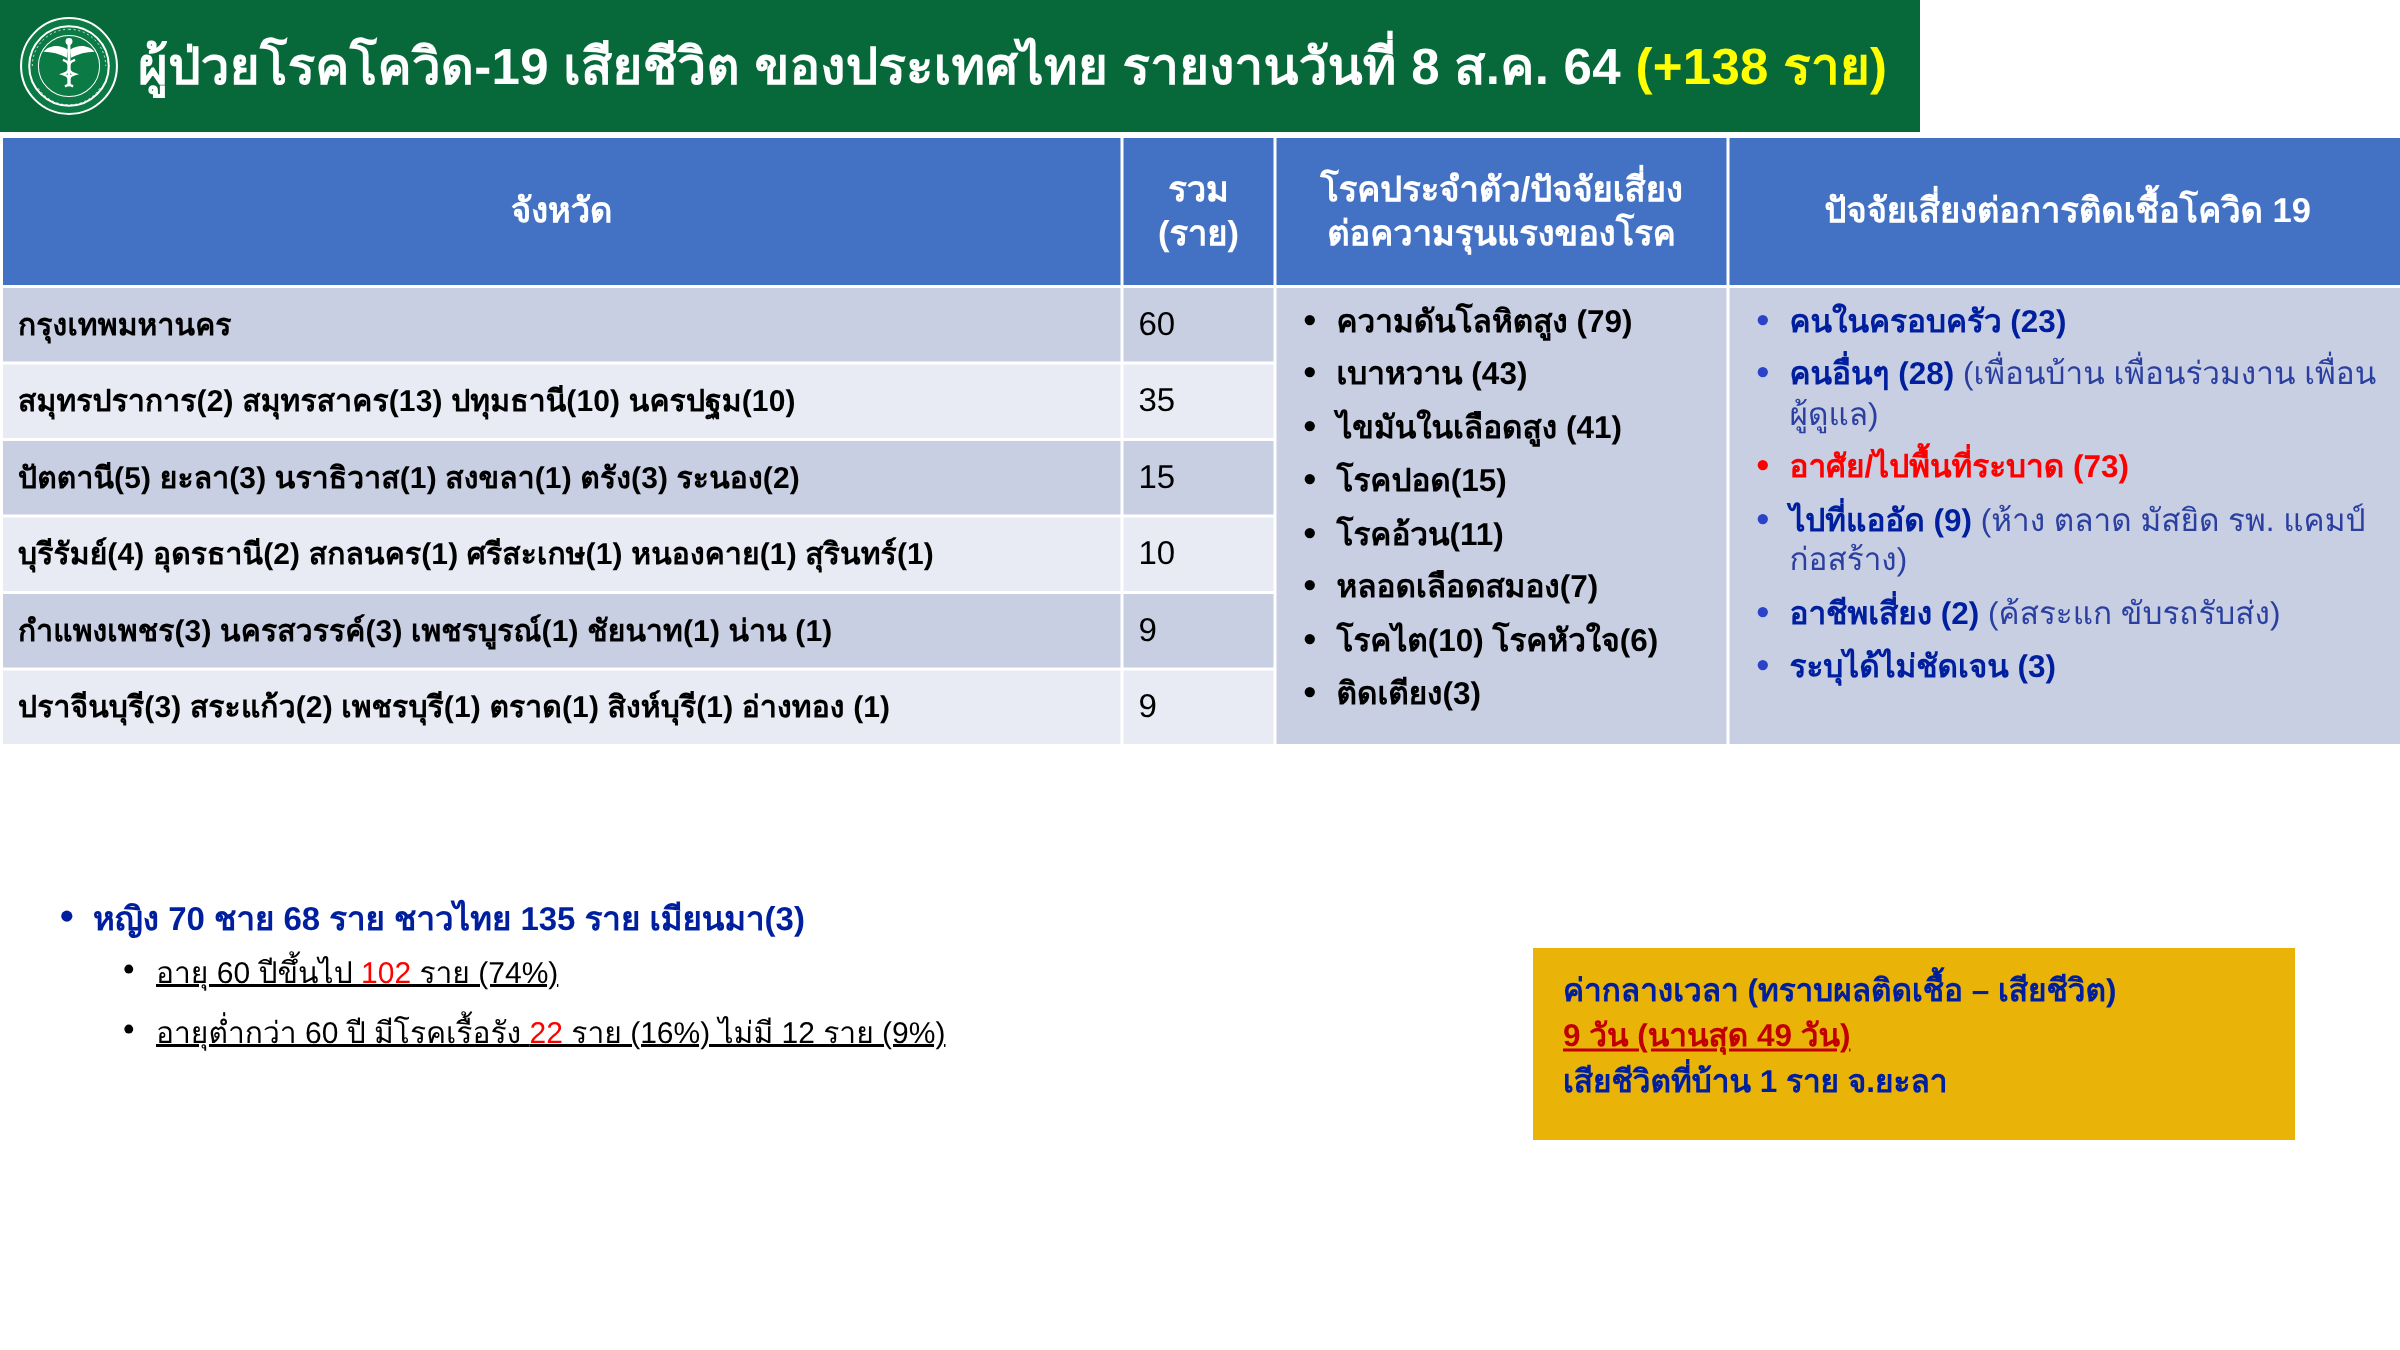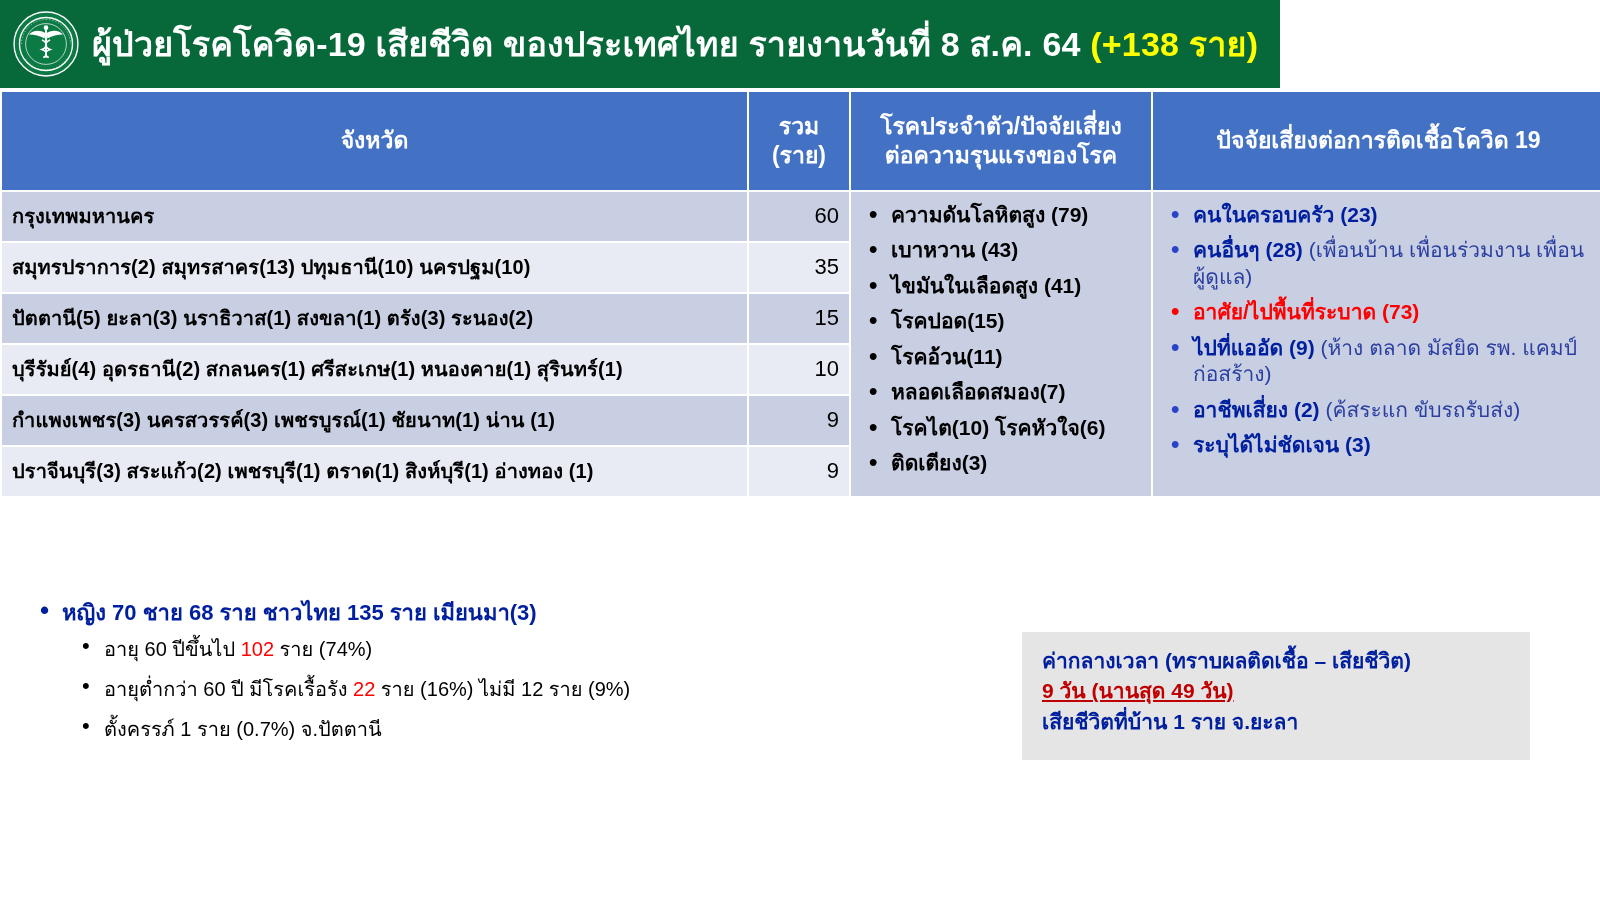--- a/index.html
+++ b/index.html
@@ -58,21 +58,21 @@
   .col-cond { width: 300px; }
   .col-risk { width: 451px; }
 
   .tbl td {
     vertical-align: middle;
     font-size: 20px;
     color: #000000;
     padding: 6px 10px;
   }
   td.prov { text-align: left; font-weight: bold; letter-spacing: 0.1px; }
-  td.tot  { text-align: right; font-size: 22px; }
+  td.tot  { text-align: left; font-size: 22px; }
   .row-a td { background: #c9cfe3; }
   .row-b td { background: #e8ebf4; }
 
   
   td.cond-cell, td.risk-cell {
     background: #c9cfe3;
     vertical-align: top;
     padding: 10px 8px 10px 14px;
   }
   ul.blist { list-style: none; }
@@ -104,39 +104,39 @@
     position: relative;
     padding-left: 28px;
     font-size: 22px; font-weight: bold; color: #001f9e;
     margin-bottom: 11px; line-height: 1.2;
   }
   .notes .lvl1::before {
     content: "\2022";
     position: absolute; left: 6px; top: -5px;
     font-size: 26px; color: #001f9e;
   }
-  .notes .sublist { margin-left: 44px; margin-top: 2px; }
+  .notes .sublist { margin-left: 44px; margin-top: 2px; text-decoration: underline; }
   .notes .lvl2 {
     position: relative;
     padding-left: 26px;
     font-size: 20px; color: #000000; font-weight: normal;
     margin-bottom: 16px; line-height: 1.2;
   }
   .notes .lvl2::before {
     content: "\2022";
     position: absolute; left: 4px; top: -4px;
     font-size: 22px; color: #000000;
   }
   .hl { color: #ff0000; }
 
   
   .greenbox {
     position: absolute; left: 1022px; top: 632px;
     width: 508px; min-height: 128px;
-    background: #e5e5e5;
+    background: #eab308;
     padding: 14px 18px 14px 20px;
   }
   .greenbox div {
     font-size: 21px; font-weight: bold;
     line-height: 1.45;
     color: #001f9e;
   }
   .greenbox div.red { color: #c00000; text-decoration: underline; }
 </style>
 </head>
@@ -240,21 +240,20 @@
           <td class="tot">9</td>
         </tr>
       </tbody>
   </table>
 
   <div class="notes">
     <div class="lvl1">หญิง 70 ชาย 68 ราย ชาวไทย 135 ราย เมียนมา(3)</div>
     <div class="sublist">
       <div class="lvl2"><span>อายุ 60 ปีขึ้นไป </span><span class="hl">102</span><span> ราย (74%)</span></div>
       <div class="lvl2"><span>อายุต่ำกว่า 60 ปี มีโรคเรื้อรัง </span><span class="hl">22</span><span> ราย (16%) ไม่มี 12 ราย (9%)</span></div>
-      <div class="lvl2">ตั้งครรภ์ 1 ราย (0.7%) จ.ปัตตานี</div>
     </div>
   </div>
 
   <div class="greenbox">
     <div>ค่ากลางเวลา (ทราบผลติดเชื้อ – เสียชีวิต)</div>
     <div class="red">9 วัน (นานสุด 49 วัน)</div>
     <div>เสียชีวิตที่บ้าน 1 ราย จ.ยะลา</div>
   </div>
 
 </div>

